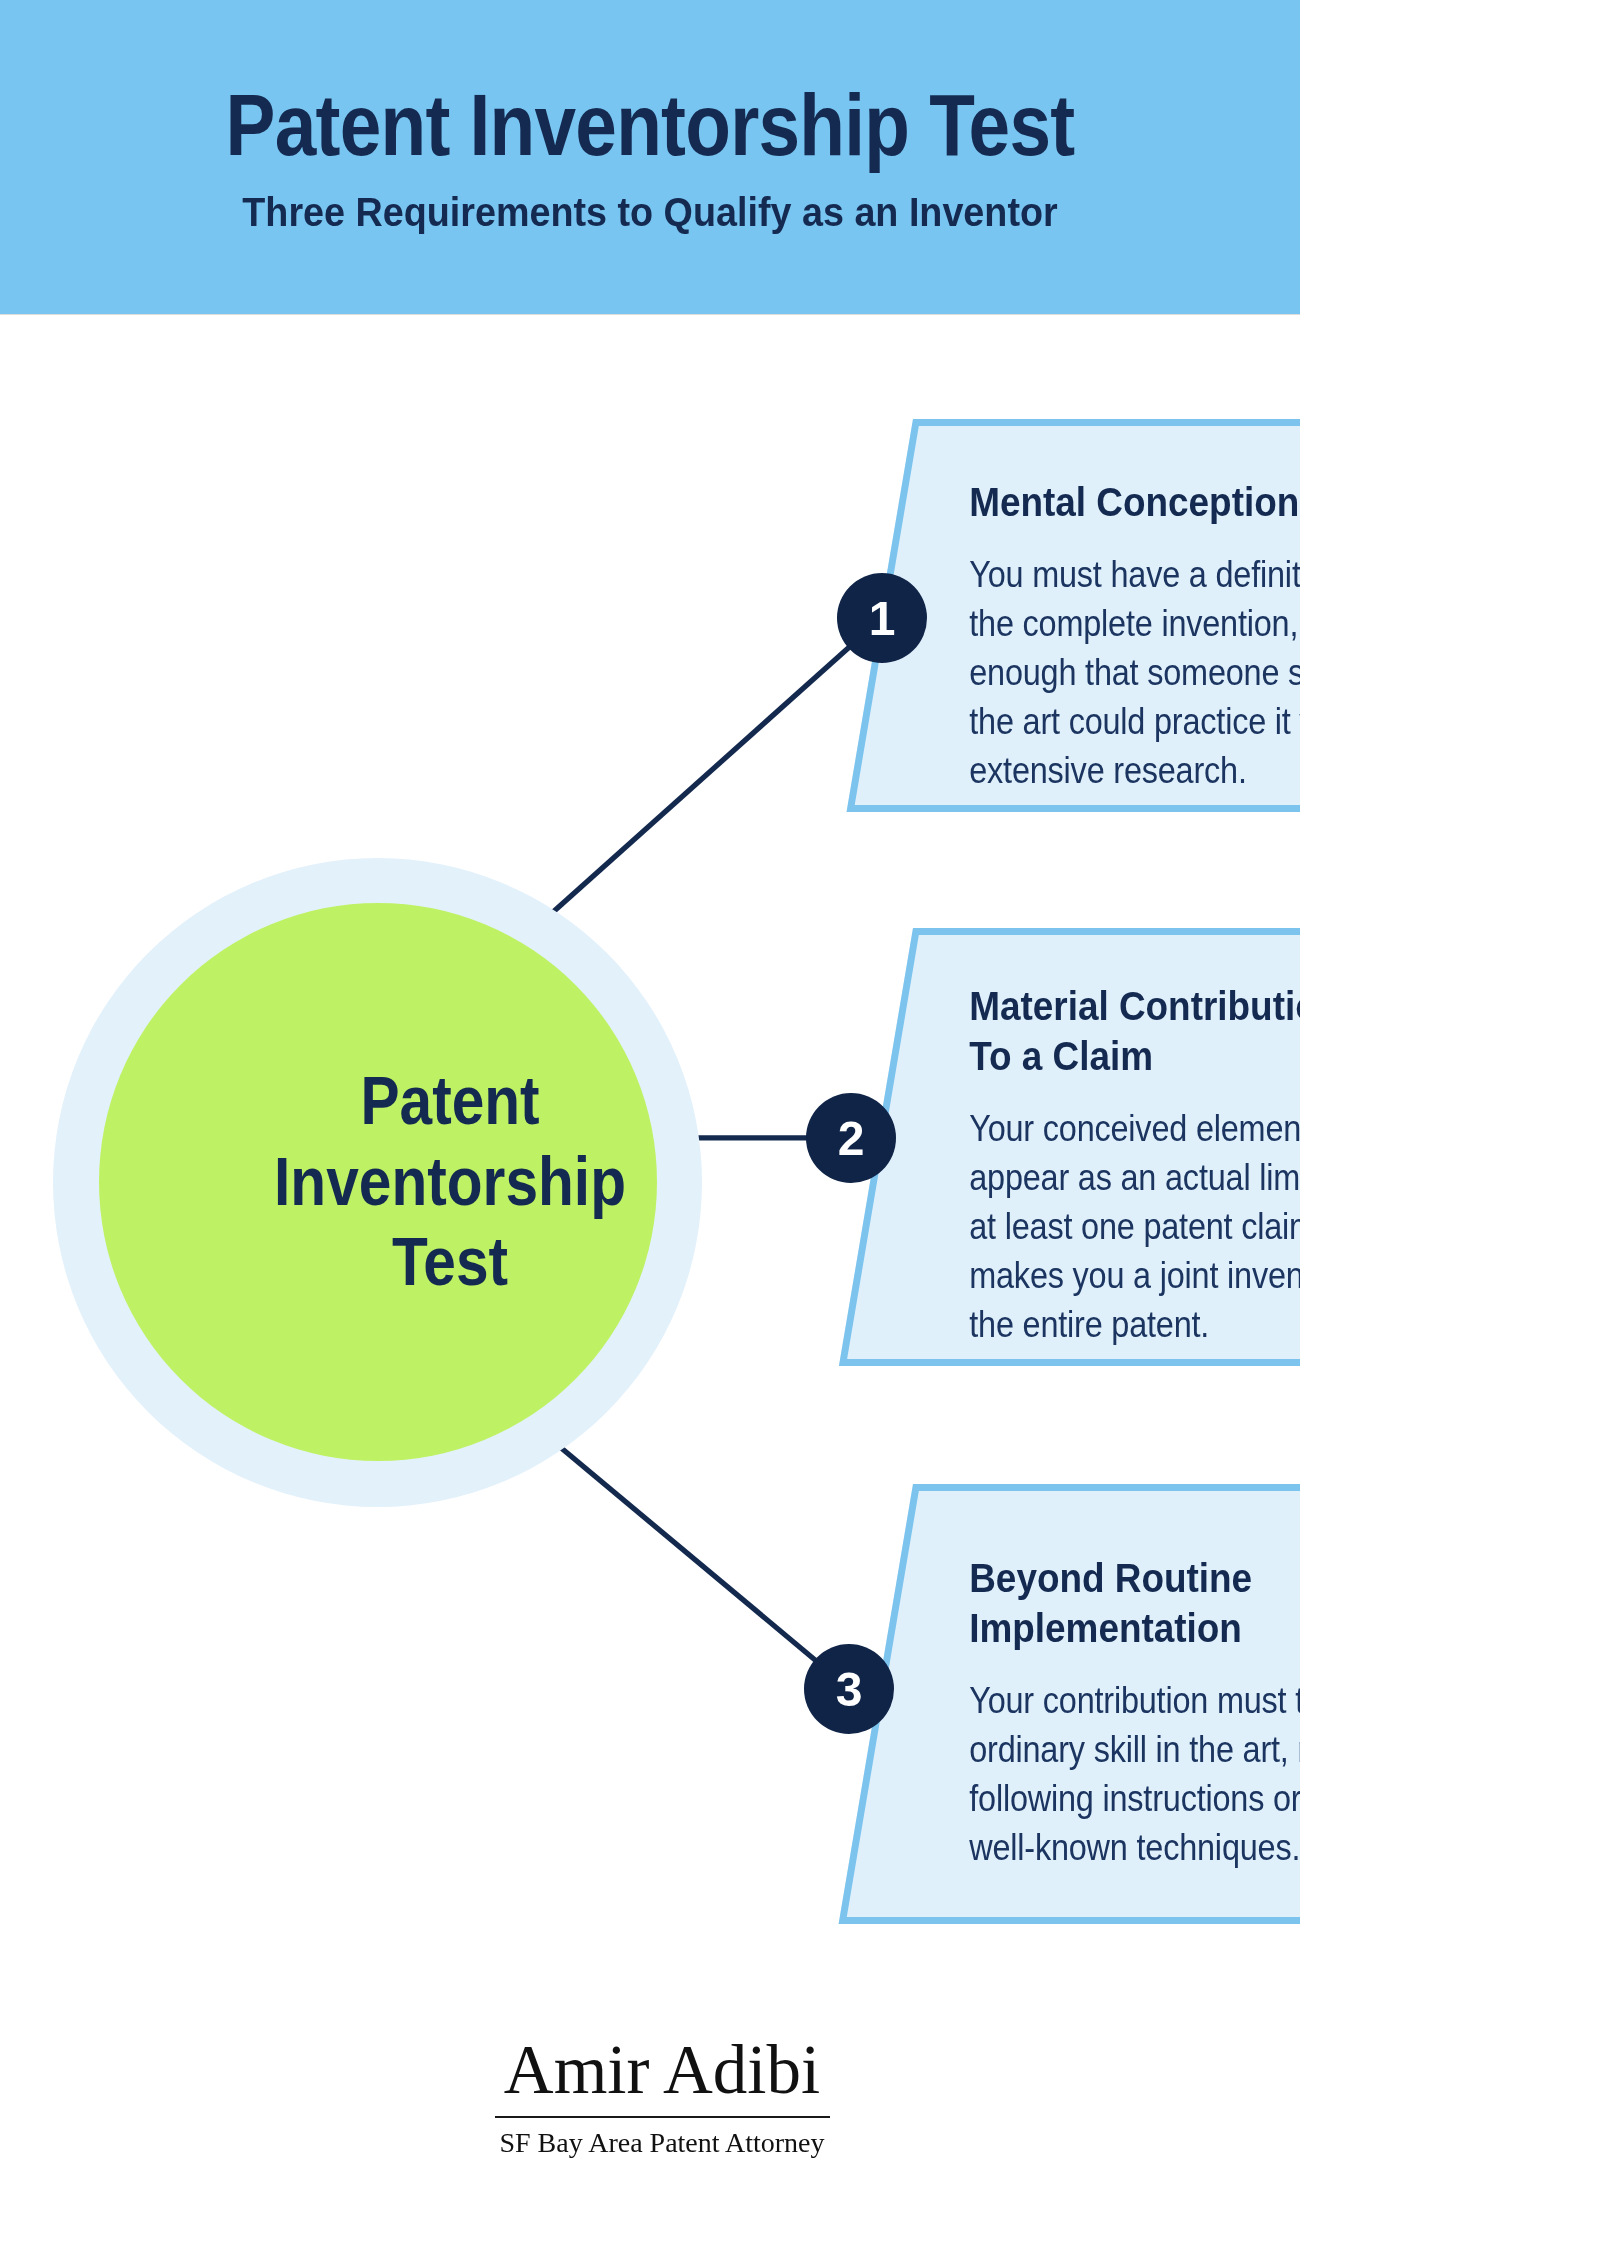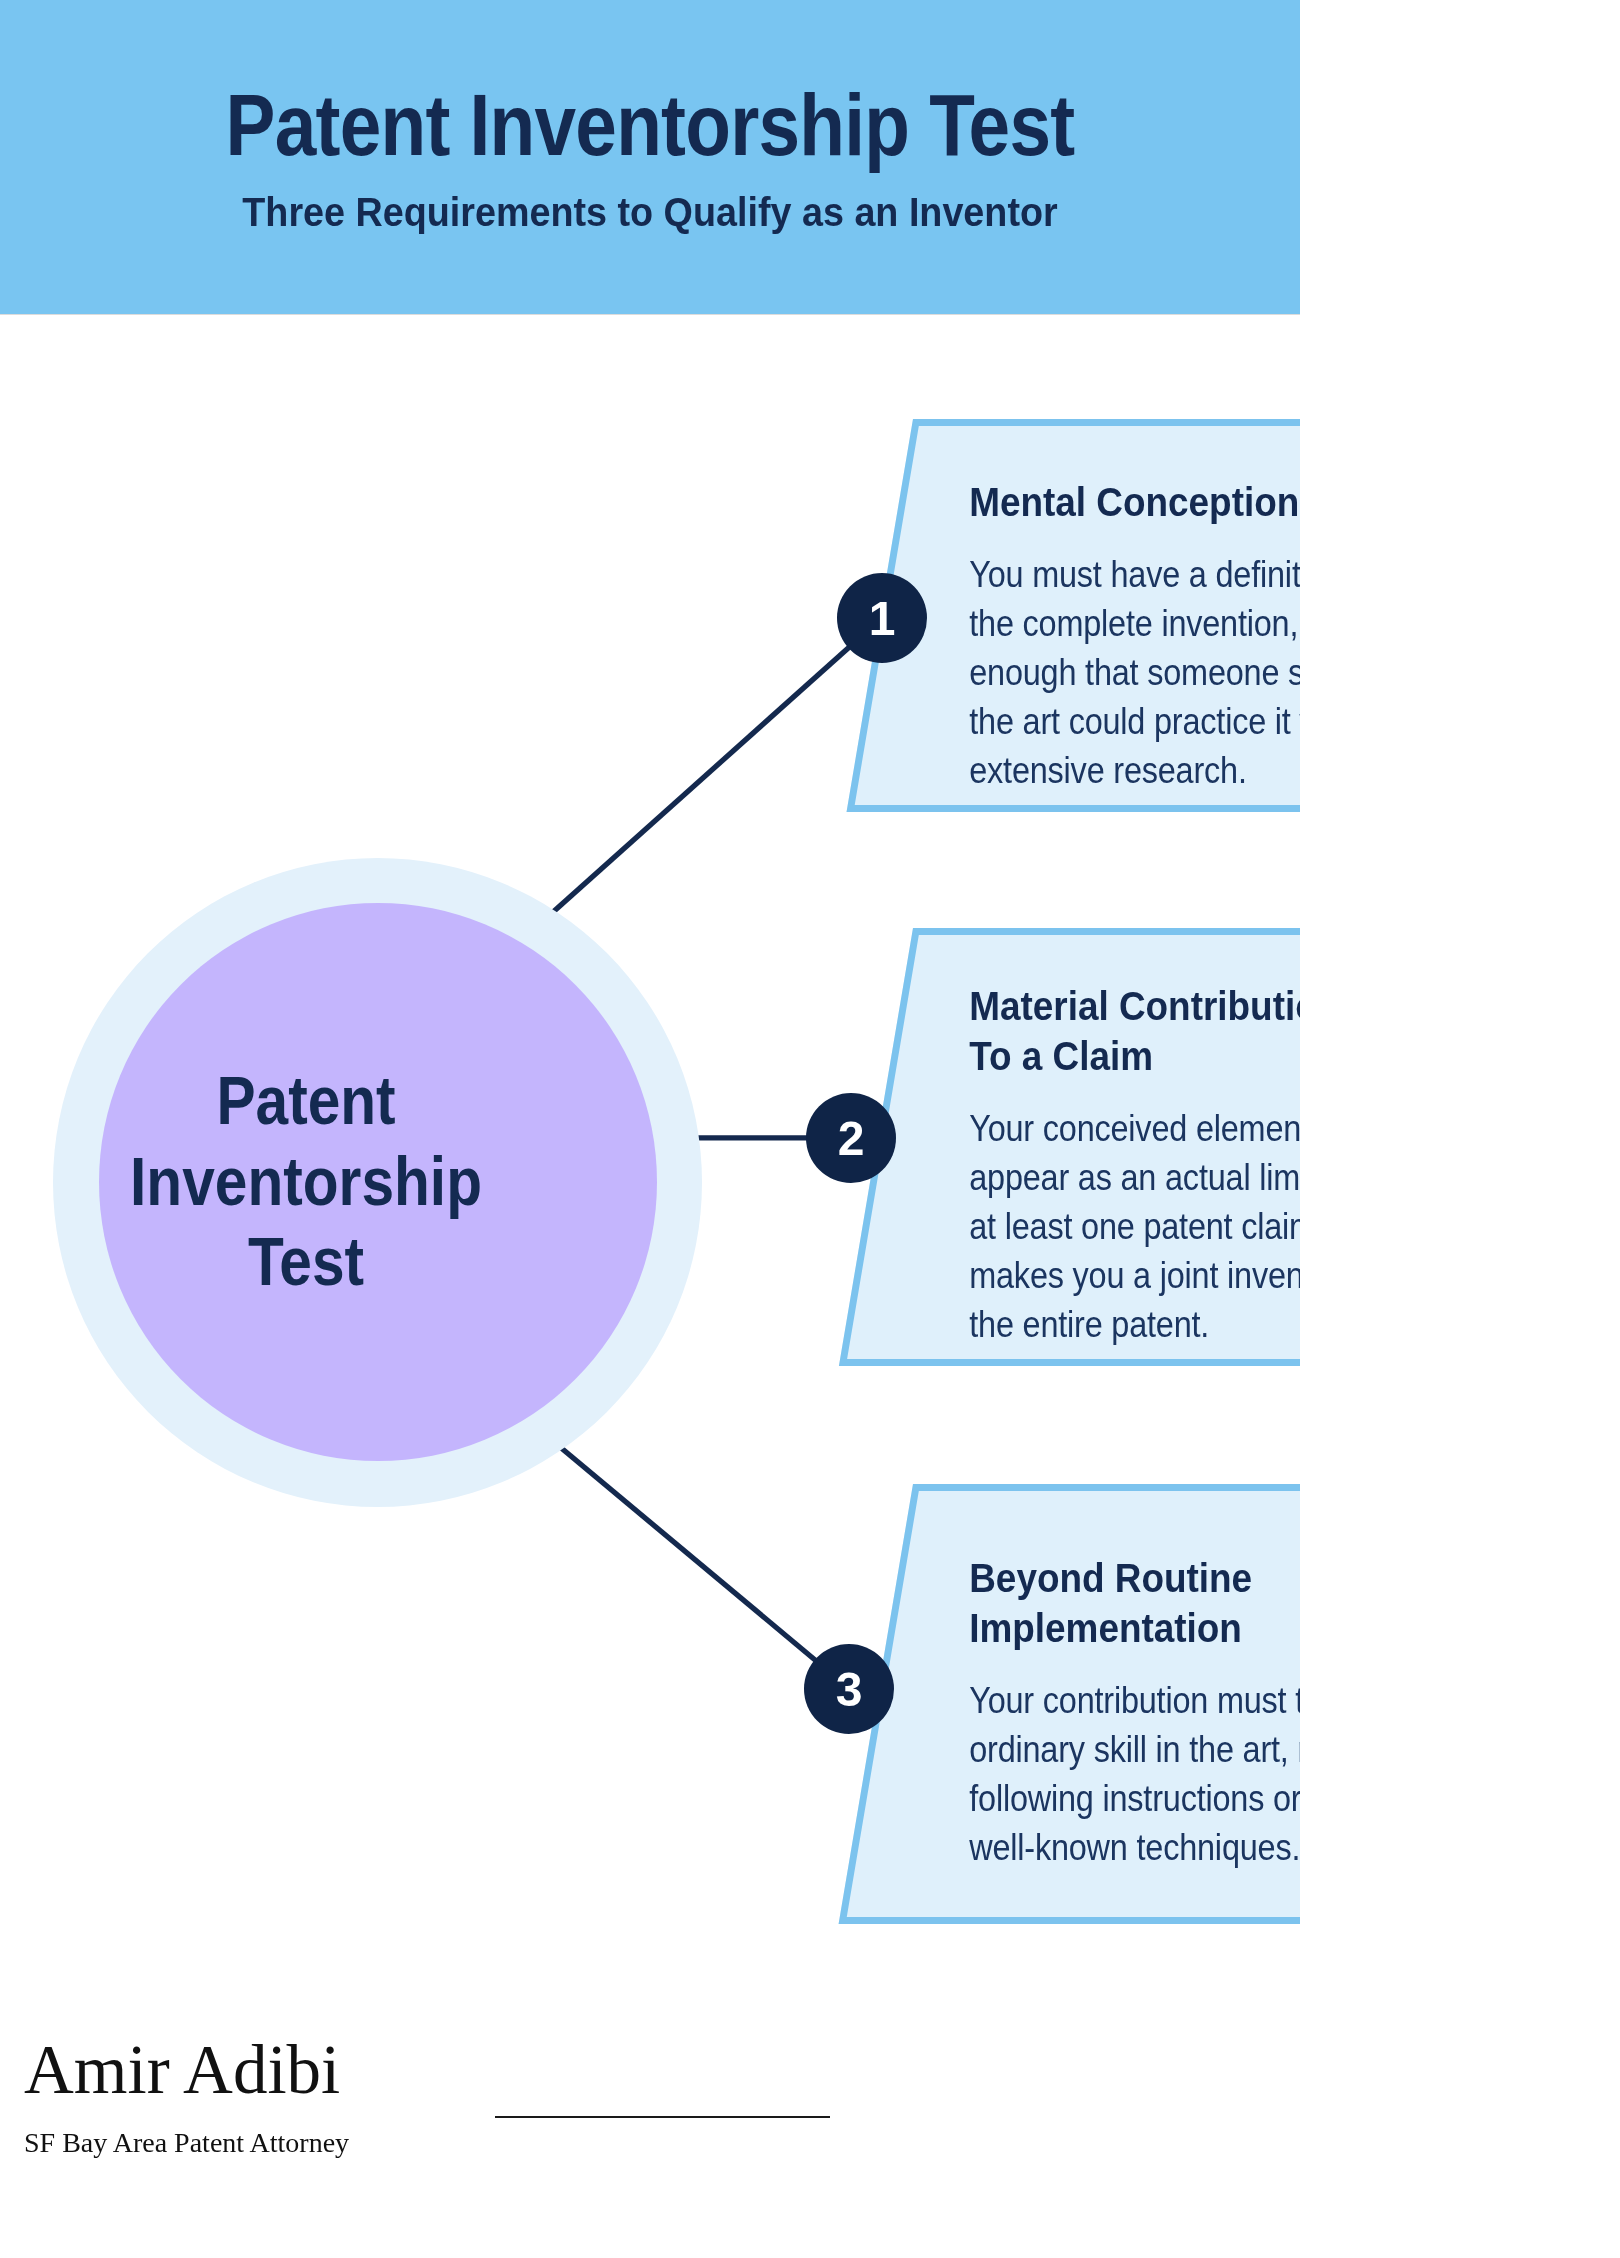--- a/index.html
+++ b/index.html
@@ -60,25 +60,25 @@
     width: 649px; height: 649px;
     border-radius: 50%;
     background: #e3f1fb;
     z-index: 2;
   }
   .node {
     position: absolute;
     left: 99px; top: 903px;
     width: 558px; height: 558px;
     border-radius: 50%;
-    background: #c4b5fd;
+    background: #bef264;
     z-index: 3;
     display: flex;
     align-items: center;
-    justify-content: flex-start;
+    justify-content: flex-end;
     text-align: center;
   }
   .node-label {
     font-size: 69px;
     font-weight: 700;
     line-height: 1.17;
     color: #142a51;
     white-space: pre;
     transform: scaleX(0.85);
   }
@@ -137,21 +137,21 @@
     z-index: 5;
   }
   .badge1 { left: 837px; top: 573px; }
   .badge2 { left: 806px; top: 1093px; }
   .badge3 { left: 804px; top: 1644px; }
 
   
   .footer {
     position: absolute;
     top: 2036px; left: 0; right: 0;
-    text-align: left;
+    text-align: center;
     font-family: "Liberation Serif", serif;
     color: #111111;
     z-index: 6;
     margin-left: 24px;
   }
   .brand-name {
     font-size: 69px;
     line-height: 1;
   }
   .brand-rule {

